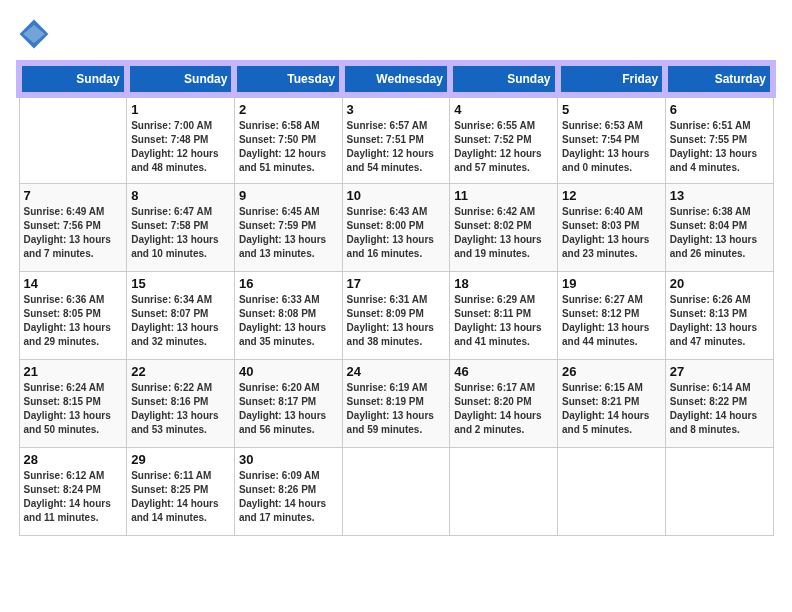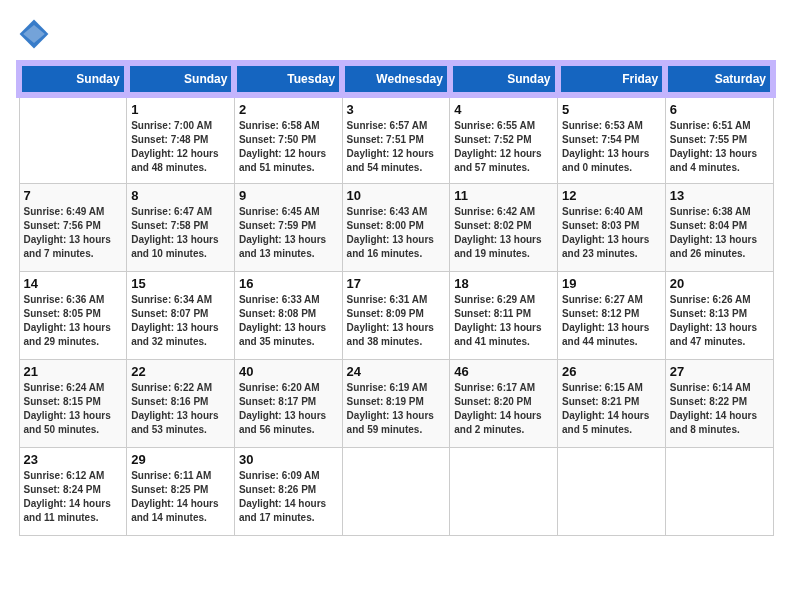--- a/index.html
+++ b/index.html
@@ -288,21 +288,21 @@
         </td>
         <td>
           <span class="day-number">27</span>
           <div class="day-info">
             Sunrise: 6:14 AM<br>Sunset: 8:22 PM<br>Daylight: 14 hours and 8 minutes.
           </div>
         </td>
       </tr>
       <tr>
         <td>
-          <span class="day-number">23</span>
+          <span class="day-number">28</span>
           <div class="day-info">
             Sunrise: 6:12 AM<br>Sunset: 8:24 PM<br>Daylight: 14 hours and 11 minutes.
           </div>
         </td>
         <td>
           <span class="day-number">29</span>
           <div class="day-info">
             Sunrise: 6:11 AM<br>Sunset: 8:25 PM<br>Daylight: 14 hours and 14 minutes.
           </div>
         </td>

